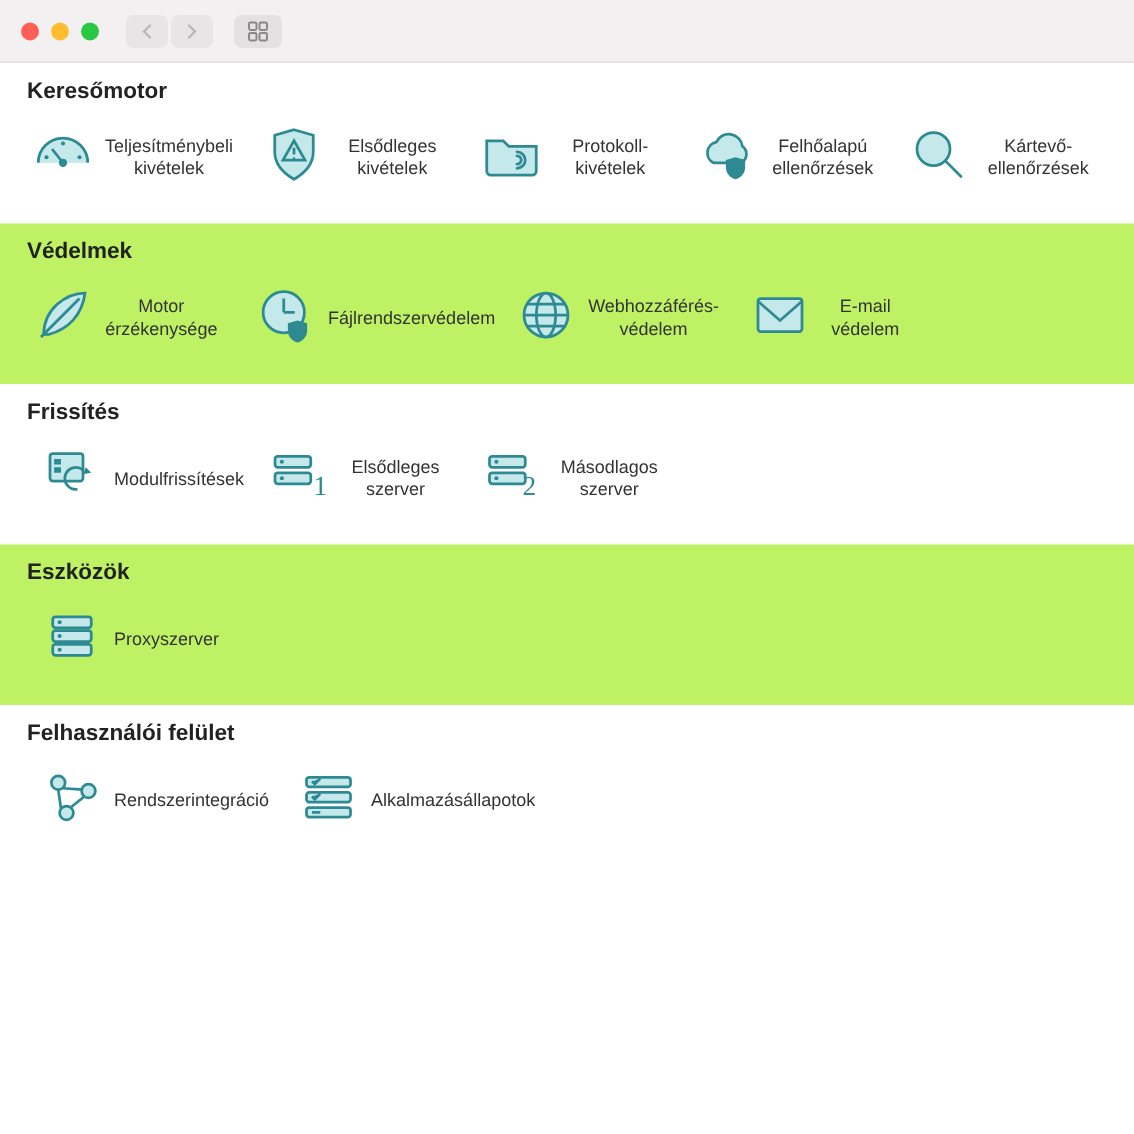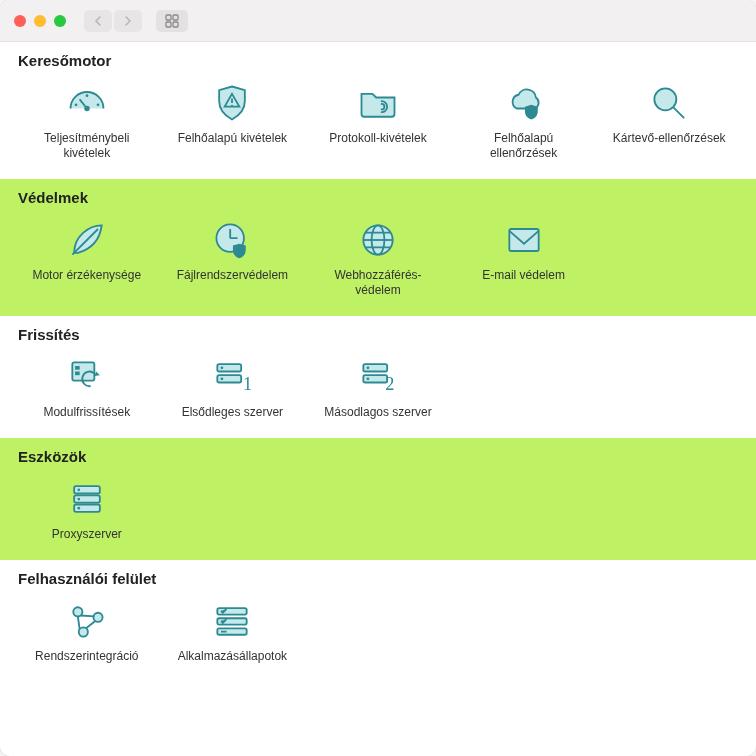--- a/index.html
+++ b/index.html
@@ -7,21 +7,21 @@
   font-family: -apple-system, BlinkMacSystemFont, "Segoe UI", Helvetica, Arial, sans-serif;
   background: #f5f5f5;
   width: 756px;
   height: 756px;
   overflow: hidden;
 }
 .window {
   width: 756px;
   height: 756px;
   background: #fff;
-  border-radius: 10px;
+  border-radius: 0;
   overflow: hidden;
   box-shadow: 0 0 0 1px rgba(0,0,0,0.05);
   display: flex;
   flex-direction: column;
 }
 .titlebar {
   height: 42px;
   background: #f2f0f1;
   border-bottom: 1px solid #e3e3e3;
   display: flex;
@@ -60,21 +60,21 @@
   color: #222;
   margin-bottom: 6px;
 }
 .items {
   display: grid;
   grid-template-columns: repeat(5, 1fr);
   gap: 4px 8px;
 }
 .item {
   display: flex;
-  flex-direction: column;
+  flex-direction: row;
   align-items: center;
   padding: 4px 2px;
   cursor: pointer;
   text-align: center;
 }
 .icon-wrap {
   width: 56px; height: 48px;
   display: flex; align-items: center; justify-content: center;
   margin-bottom: 4px;
 }
@@ -283,21 +283,21 @@
               </svg>
             </div>
             <div class="item-label">Teljesítménybeli kivételek</div>
           </div>
           <div class="item">
             <div class="icon-wrap">
               <svg viewBox="0 0 48 48">
                 <use href="#ic-shield-warn"></use>
               </svg>
             </div>
-            <div class="item-label">Felhőalapú kivételek</div>
+            <div class="item-label">Elsődleges kivételek</div>
           </div>
           <div class="item">
             <div class="icon-wrap">
               <svg viewBox="0 0 48 48">
                 <use href="#ic-folder-wave"></use>
               </svg>
             </div>
             <div class="item-label">Protokoll-kivételek</div>
           </div>
           <div class="item">

